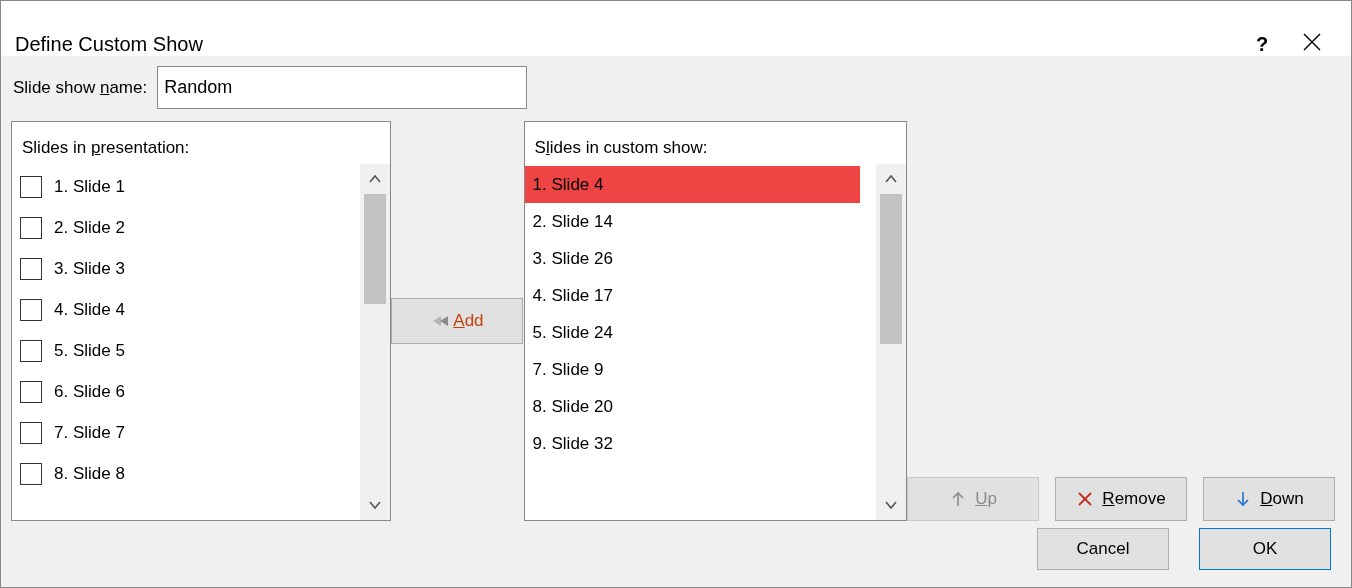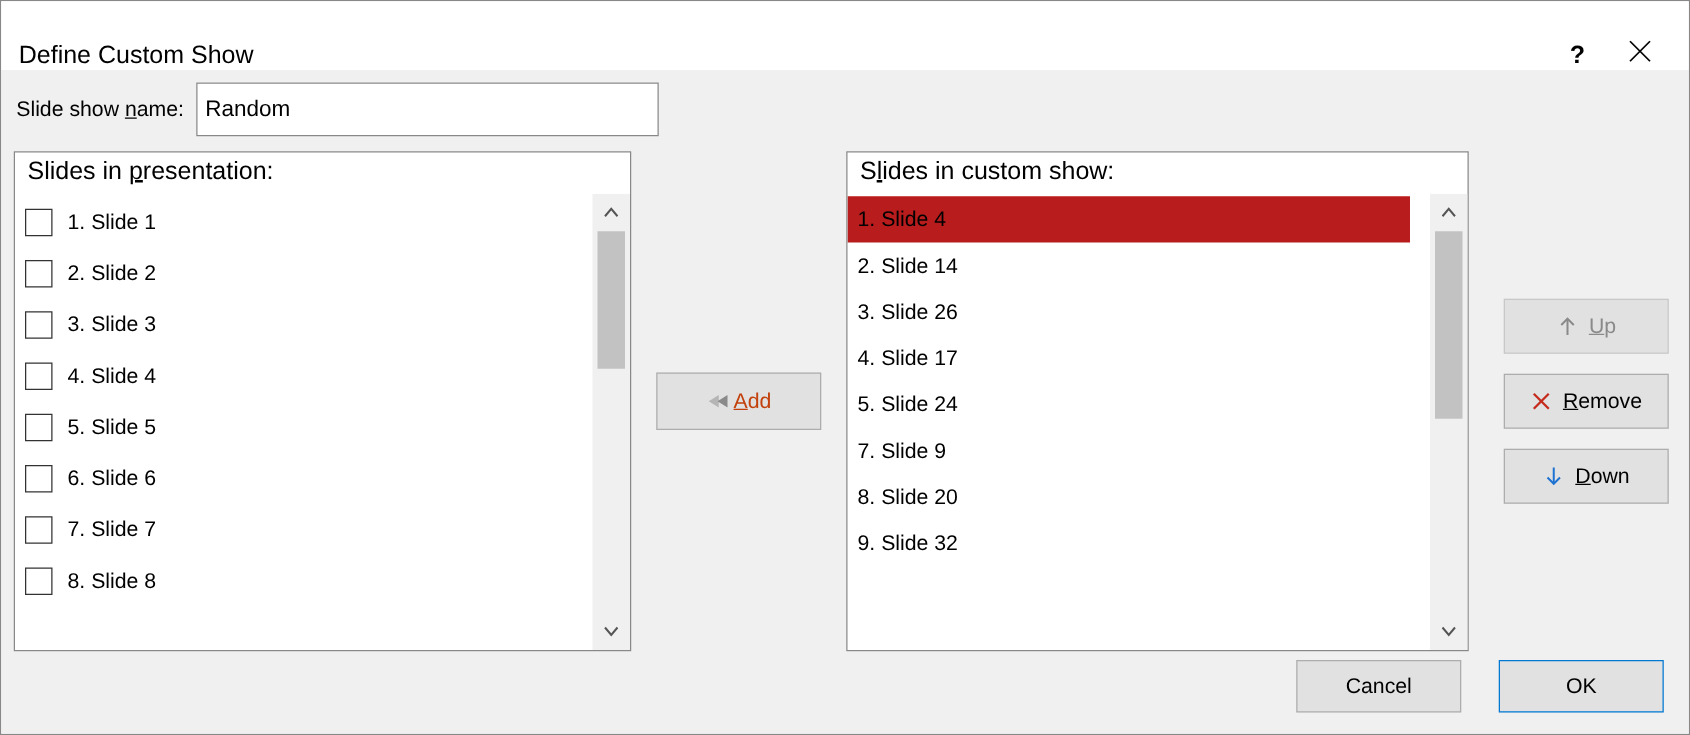--- a/index.html
+++ b/index.html
@@ -76,43 +76,43 @@
   .listbox {
     background: #fff;
     border: 1px solid #888;
     position: relative;
     display: flex;
     flex-direction: column;
   }
   .listbox.left { width: 494px; height: 400px; }
   .listbox.right { width: 498px; height: 400px; }
   .listbox .header {
-    padding: 4px 10px 6px 10px;
-    font-size: 20px;
+    padding: 16px 10px 6px 10px;
+    font-size: 17px;
   }
   .listbox .list-scroll {
     flex: 1;
     overflow: hidden;
     position: relative;
     display: flex;
   }
   .listbox .list {
     flex: 1;
     overflow: hidden;
     padding: 2px 16px 0 0;
   }
   .list .item {
     display: flex;
     align-items: center;
     height: 41px;
     padding: 0 8px;
     font-size: 17px;
   }
   .list.left-list .item { gap: 12px; }
-  .list .item.selected { background: #b91c1c; }
+  .list .item.selected { background: #ef4444; }
   .checkbox {
     width: 22px; height: 22px;
     border: 1px solid #333;
     background: #fff;
     flex: 0 0 auto;
   }
   .scrollbar {
     width: 30px;
     background: #f0f0f0;
     display: flex;
@@ -143,21 +143,20 @@
     color: #c2410c;
     display: flex; align-items: center; justify-content: center;
     gap: 0;
     font-size: 17px;
   }
   .add-btn svg { width: 22px; height: 14px; fill: #8a8a8a; }
 
   .side-buttons {
     flex: 1;
     display: flex;
-    flex-direction: column;
     align-items: flex-end;
     justify-content: center;
     gap: 16px;
     padding-right: 6px;
   }
   .btn {
     width: 132px; height: 44px;
     background: #e1e1e1;
     border: 1px solid #adadad;
     display: flex; align-items: center; justify-content: center;

